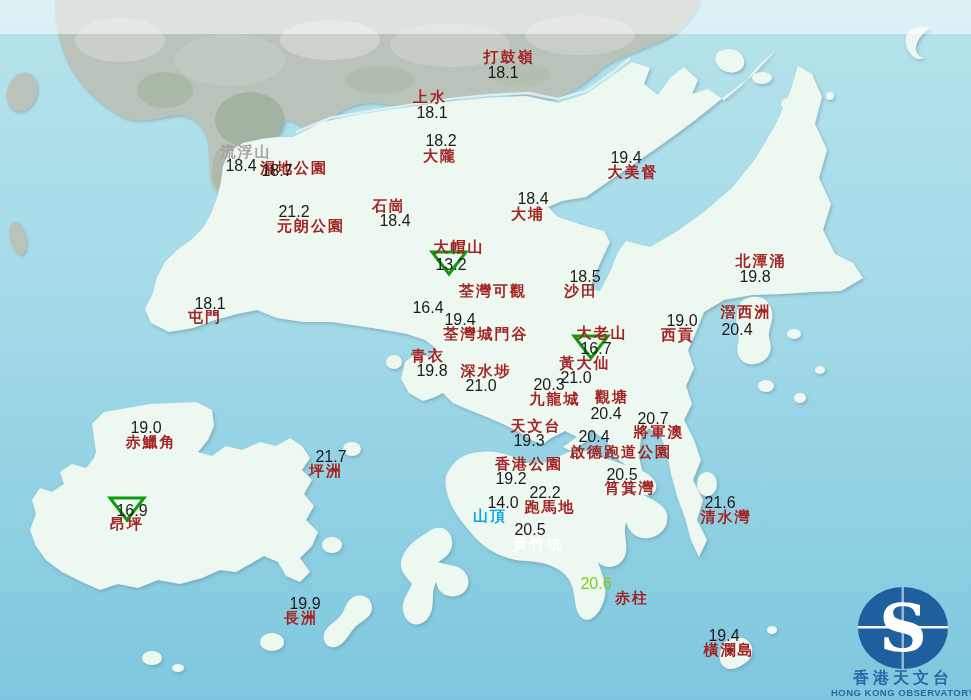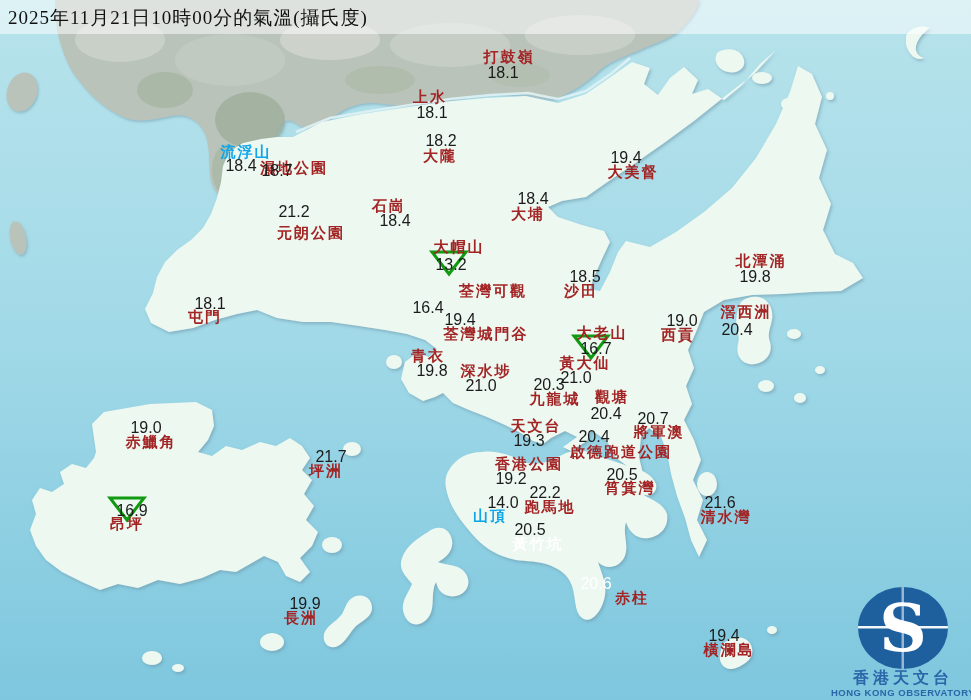--- a/index.html
+++ b/index.html
@@ -183,25 +183,25 @@
     </g>
   </svg>
 
   <div id="label-layer">
       <span class="sname" style="left: 509px; top: 57px; color: rgb(163, 36, 36);">打鼓嶺</span>
       <span class="sval" style="left: 503px; top: 73px; color: rgb(27, 27, 27);">18.1</span>
       <span class="sname" style="left: 430px; top: 97px; color: rgb(163, 36, 36);">上水</span>
       <span class="sval" style="left: 432px; top: 113px; color: rgb(27, 27, 27);">18.1</span>
       <span class="sname" style="left: 440px; top: 156px; color: rgb(163, 36, 36);">大隴</span>
       <span class="sval" style="left: 441px; top: 141px; color: rgb(27, 27, 27);">18.2</span>
-      <span class="sname" style="left: 246px; top: 152px; color: #0ea5e9;">流浮山</span>
+      <span class="sname" style="left: 246px; top: 152px; color: #a3a3a3;">流浮山</span>
       <span class="sval" style="left: 241px; top: 166px; color: rgb(27, 27, 27);">18.4</span>
       <span class="sname" style="left: 294px; top: 168px; color: rgb(163, 36, 36);">濕地公園</span>
       <span class="sval" style="left: 277px; top: 171px; color: rgb(27, 27, 27);">18.7</span>
-      <span class="sname" style="left: 311px; top: 233px; color: rgb(163, 36, 36);">元朗公園</span>
+      <span class="sname" style="left: 311px; top: 226px; color: rgb(163, 36, 36);">元朗公園</span>
       <span class="sval" style="left: 294px; top: 212px; color: rgb(27, 27, 27);">21.2</span>
       <span class="sname" style="left: 389px; top: 206px; color: rgb(163, 36, 36);">石崗</span>
       <span class="sval" style="left: 395px; top: 221px; color: rgb(27, 27, 27);">18.4</span>
       <span class="sname" style="left: 459px; top: 247px; color: rgb(163, 36, 36);">大帽山</span>
       <span class="sval" style="left: 451px; top: 265px; color: rgb(27, 27, 27);">13.2</span>
       <span class="sname" style="left: 581px; top: 291px; color: rgb(163, 36, 36);">沙田</span>
       <span class="sval" style="left: 585px; top: 277px; color: rgb(27, 27, 27);">18.5</span>
       <span class="sname" style="left: 447px; top: 291px; color: rgb(163, 36, 36); margin-left: 46px;">荃灣可觀</span>
       <span class="sval" style="left: 428px; top: 308px; color: rgb(27, 27, 27);">16.4</span>
       <span class="sname" style="left: 486px; top: 334px; color: rgb(163, 36, 36);">荃灣城門谷</span>
@@ -236,35 +236,34 @@
       <span class="sval" style="left: 511px; top: 479px; color: rgb(27, 27, 27);">19.2</span>
       <span class="sname" style="left: 630px; top: 488px; color: rgb(163, 36, 36);">筲箕灣</span>
       <span class="sval" style="left: 622px; top: 475px; color: rgb(27, 27, 27);">20.5</span>
       <span class="sname" style="left: 550px; top: 507px; color: rgb(163, 36, 36);">跑馬地</span>
       <span class="sval" style="left: 545px; top: 493px; color: rgb(27, 27, 27);">22.2</span>
       <span class="sname" style="left: 490px; top: 516px; color: #0ea5e9; text-align: center;">山頂</span>
       <span class="sval" style="left: 503px; top: 503px; color: rgb(27, 27, 27);">14.0</span>
       <span class="sname" style="left: 538px; top: 544px; color: #ffffff;">黃竹坑</span>
       <span class="sval" style="left: 530px; top: 530px; color: rgb(27, 27, 27);">20.5</span>
       <span class="sname" style="left: 592px; top: 598px; color: rgb(163, 36, 36); margin-left: 40px;">赤柱</span>
-      <span class="sval" style="left: 596px; top: 584px; color: #ffffff;">20.6</span>
+      <span class="sval" style="left: 596px; top: 584px; color: #84cc16;">20.6</span>
       <span class="sname" style="left: 151px; top: 442px; color: rgb(163, 36, 36);">赤鱲角</span>
       <span class="sval" style="left: 146px; top: 428px; color: rgb(27, 27, 27);">19.0</span>
       <span class="sname" style="left: 326px; top: 471px; color: rgb(163, 36, 36);">坪洲</span>
       <span class="sval" style="left: 331px; top: 457px; color: rgb(27, 27, 27);">21.7</span>
       <span class="sname" style="left: 127px; top: 524px; color: rgb(163, 36, 36);">昂坪</span>
       <span class="sval" style="left: 132px; top: 511px; color: rgb(27, 27, 27);">16.9</span>
       <span class="sname" style="left: 301px; top: 618px; color: rgb(163, 36, 36);">長洲</span>
       <span class="sval" style="left: 305px; top: 604px; color: rgb(27, 27, 27);">19.9</span>
       <span class="sname" style="left: 726px; top: 517px; color: rgb(163, 36, 36);">清水灣</span>
       <span class="sval" style="left: 720px; top: 503px; color: rgb(27, 27, 27);">21.6</span>
       <span class="sname" style="left: 729px; top: 650px; color: rgb(163, 36, 36);">橫瀾島</span>
       <span class="sval" style="left: 724px; top: 636px; color: rgb(27, 27, 27);">19.4</span>
       <span class="sname" style="left: 633px; top: 172px; color: rgb(163, 36, 36);">大美督</span>
       <span class="sval" style="left: 626px; top: 158px; color: rgb(27, 27, 27);">19.4</span>
       <span class="sname" style="left: 528px; top: 214px; color: rgb(163, 36, 36);">大埔</span>
       <span class="sval" style="left: 533px; top: 199px; color: rgb(27, 27, 27);">18.4</span>
     </div>
 
   <div class="title-band"></div>
-  <div class="map-title">2025年11月21日10時00分的氣溫(攝氏度)</div>
 
 </div>
 
 </body></html>

